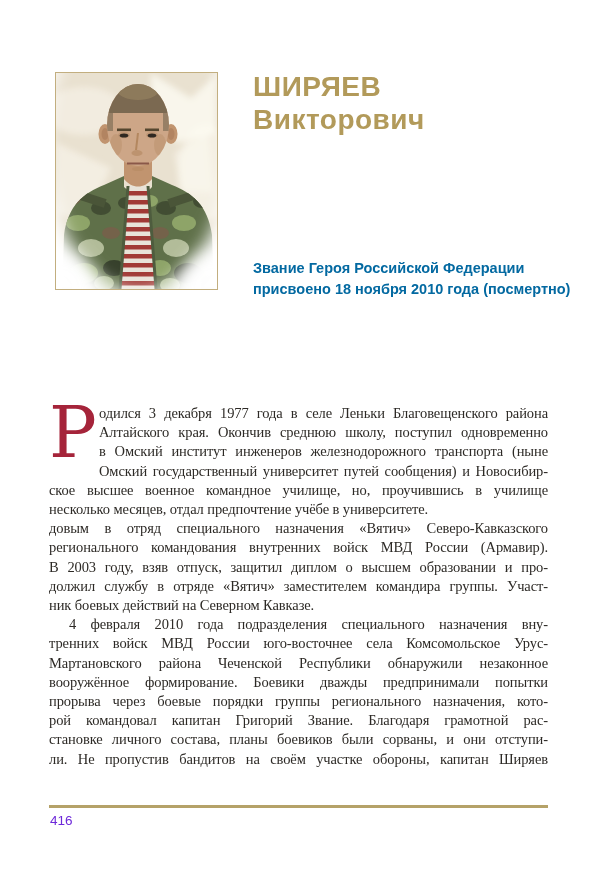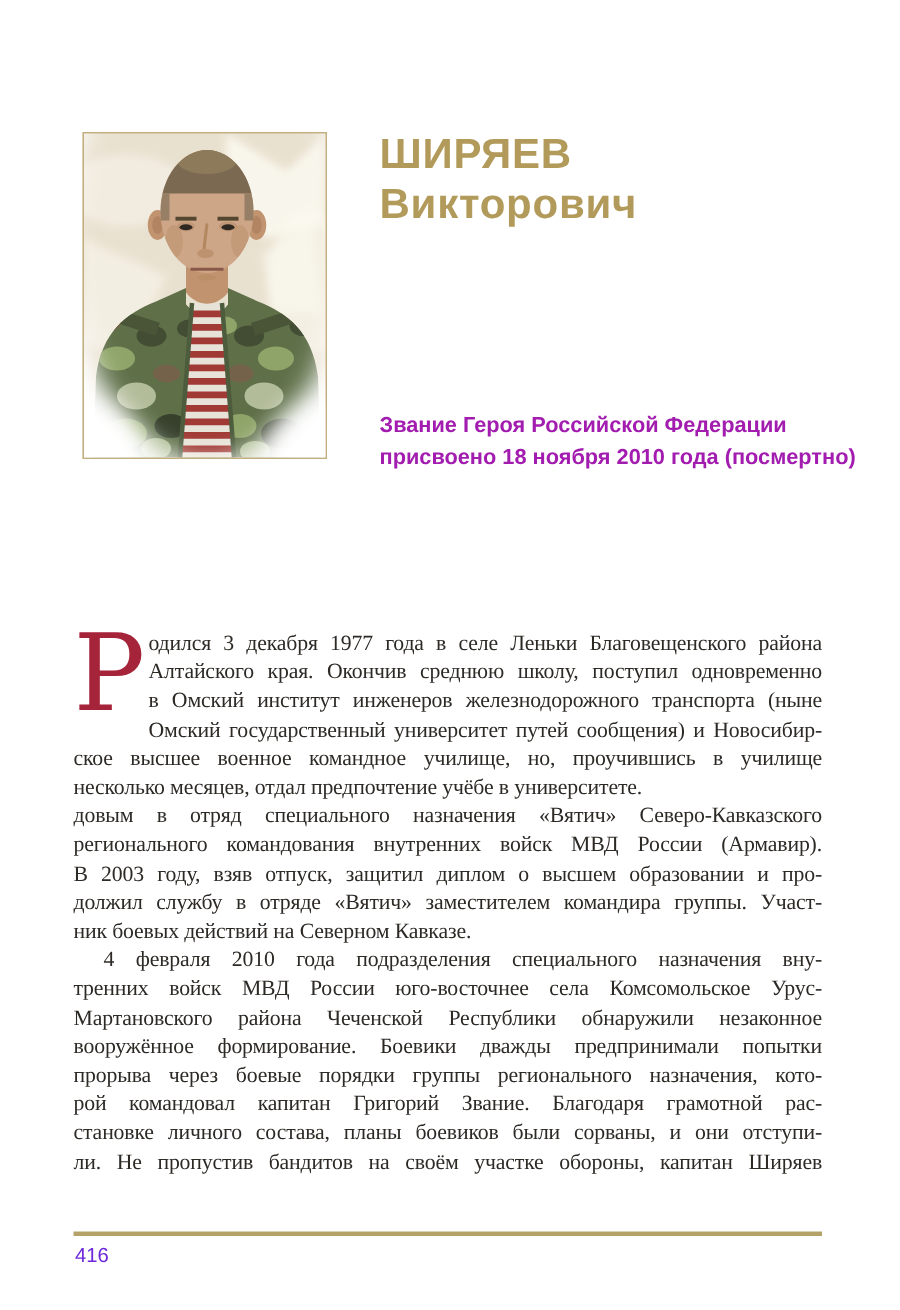--- a/index.html
+++ b/index.html
@@ -1,42 +1,42 @@
 <!DOCTYPE html>
 <html><head>
 <meta charset="utf-8">
 <style>
   html,body { margin:0; padding:0; }
   body {
     width:600px; height:873px; background:#ffffff; position:relative;
     font-family:"Liberation Serif", serif;
     -webkit-font-smoothing:antialiased;
   }
-  .page { position:absolute; inset:0; background:#ffffff; overflow:hidden;margin-top:16px; }
+  .page { position:absolute; inset:0; background:#ffffff; overflow:hidden; }
 
   
   .photo-frame {
     position:absolute; left:55px; top:72px; width:161px; height:216px;
     border:1px solid #c2ae7f; overflow:hidden; background:#e9e1d0;
   }
   .photo-frame svg { display:block; }
 
   
   .title-block {
     position:absolute; left:253px; top:70px;
     font-family:"Liberation Sans", sans-serif; font-weight:bold;
     font-size:28px; line-height:33px; letter-spacing:0.5px;
     color:#b29a5a;
   }
 
   
   .award-note {
     position:absolute; left:253px; top:258px; width:330px;
     font-family:"Liberation Sans", sans-serif; font-weight:bold;
-    font-size:14.5px; line-height:21px; color:#a21caf;
+    font-size:14.5px; line-height:21px; color:#0369a1;
   }
 
   
   .body-text {
     position:absolute; left:49px; top:404px; width:499px;
     color:#2d2a26; font-size:14.5px; line-height:19.2px;
     letter-spacing:-0.1px;
   }
   .para { overflow:visible; }
   .bodyline {

